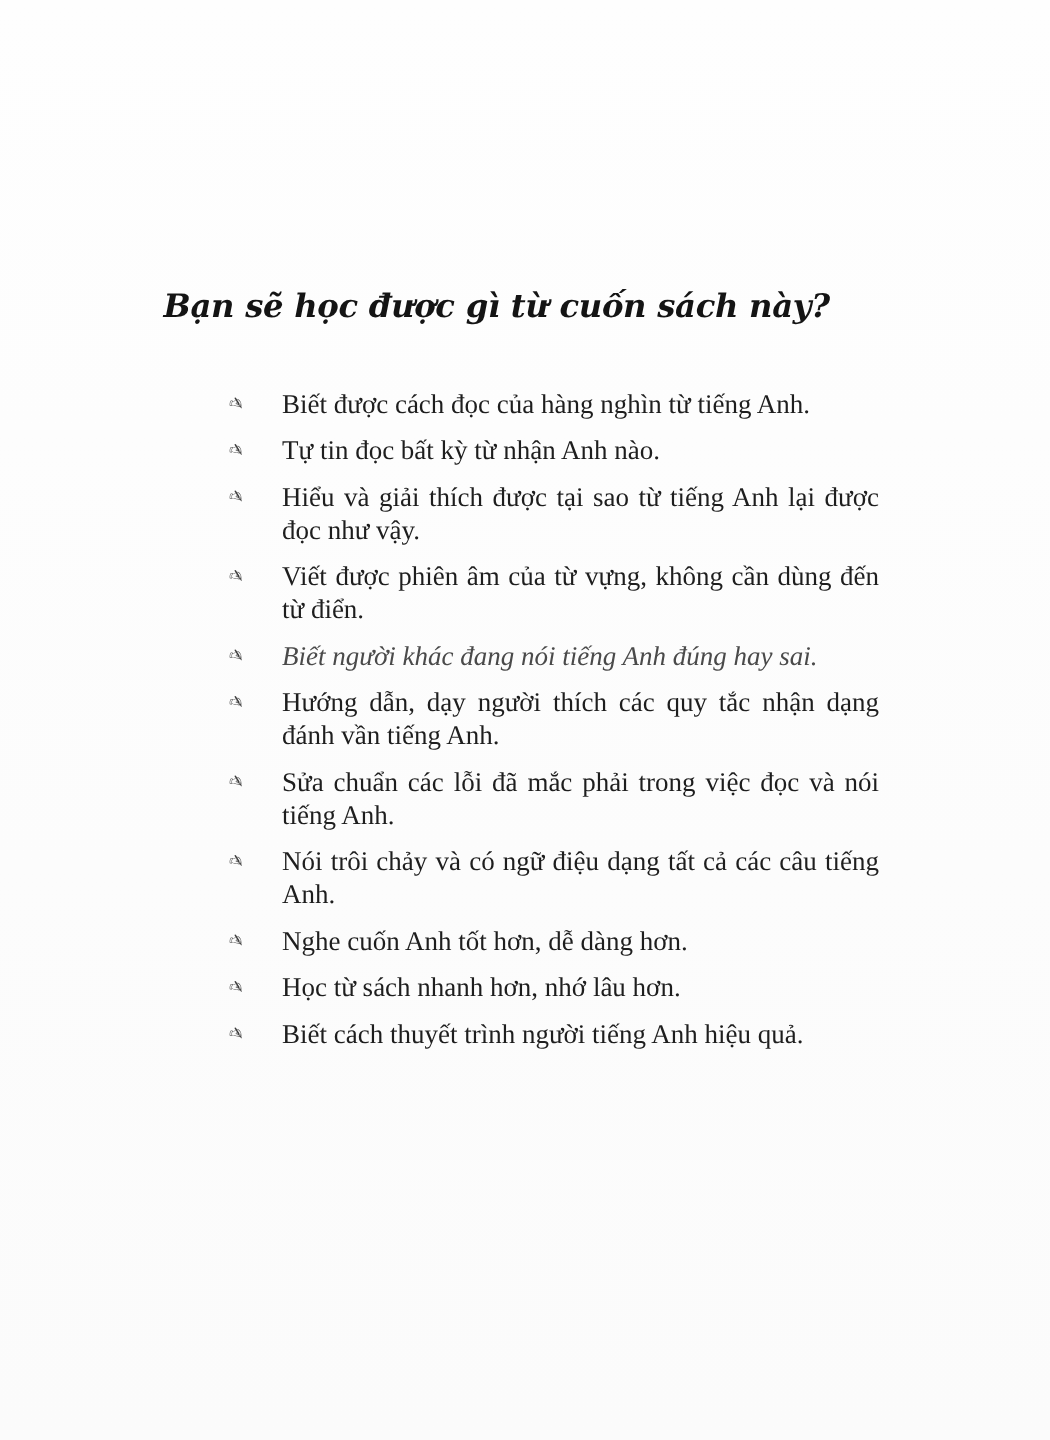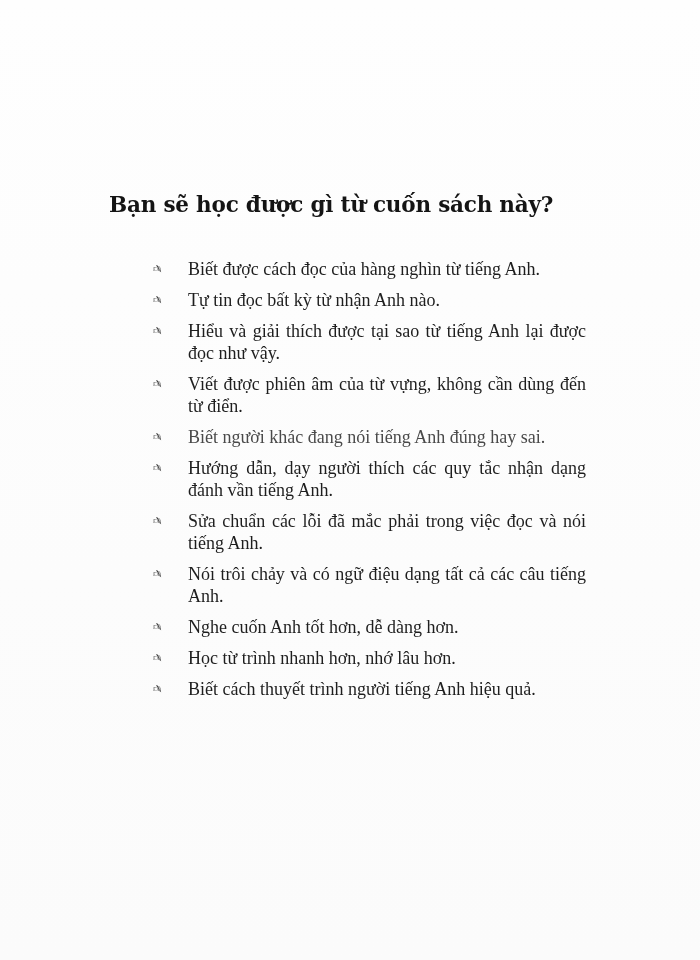--- a/index.html
+++ b/index.html
@@ -25,20 +25,21 @@
       position: absolute;
       left: 109px;
       top: 192px;
       margin: 0;
       font-family: "DejaVu Serif", "Liberation Serif", serif;
       font-weight: bold;
       font-size: 21.5px;
       letter-spacing: -0.2px;
       color: #141414;
       white-space: nowrap;
+      font-style: italic;
     }
     .list {
       position: absolute;
       left: 146px;
       top: 258px;
       width: 440px;
       margin: 0;
       padding: 0;
       list-style: none;
     }
@@ -60,21 +61,21 @@
     }
     .text {
       flex: 1;
       font-family: "Liberation Serif", "DejaVu Serif", serif;
       font-size: 18px;
       line-height: 22px;
       color: #1e1e1e;
       text-align: justify;
       text-align-last: left;
     }
-    .faded { color: #4a4a4a; }
+    .faded { color: #4a4a4a; font-style: italic; }
   </style>
 </head>
 <body>
 
 <div class="page">
   <h1 class="title">Bạn sẽ học được gì từ cuốn sách này?</h1>
 
   <ul class="list">
     <li class="item" style="margin-bottom:9px">
       <span class="bullet">✍</span>
@@ -107,20 +108,20 @@
     <li class="item" style="margin-bottom:9px">
       <span class="bullet">✍</span>
       <span class="text">Nói trôi chảy và có ngữ điệu dạng tất cả các câu tiếng Anh.</span>
     </li>
     <li class="item" style="margin-bottom:9px">
       <span class="bullet">✍</span>
       <span class="text">Nghe cuốn Anh tốt hơn, dễ dàng hơn.</span>
     </li>
     <li class="item" style="margin-bottom:9px">
       <span class="bullet">✍</span>
-      <span class="text">Học từ trình nhanh hơn, nhớ lâu hơn.</span>
+      <span class="text">Học từ sách nhanh hơn, nhớ lâu hơn.</span>
     </li>
     <li class="item">
       <span class="bullet">✍</span>
       <span class="text">Biết cách thuyết trình người tiếng Anh hiệu quả.</span>
     </li>
   </ul>
 </div>
 
 </body></html>

